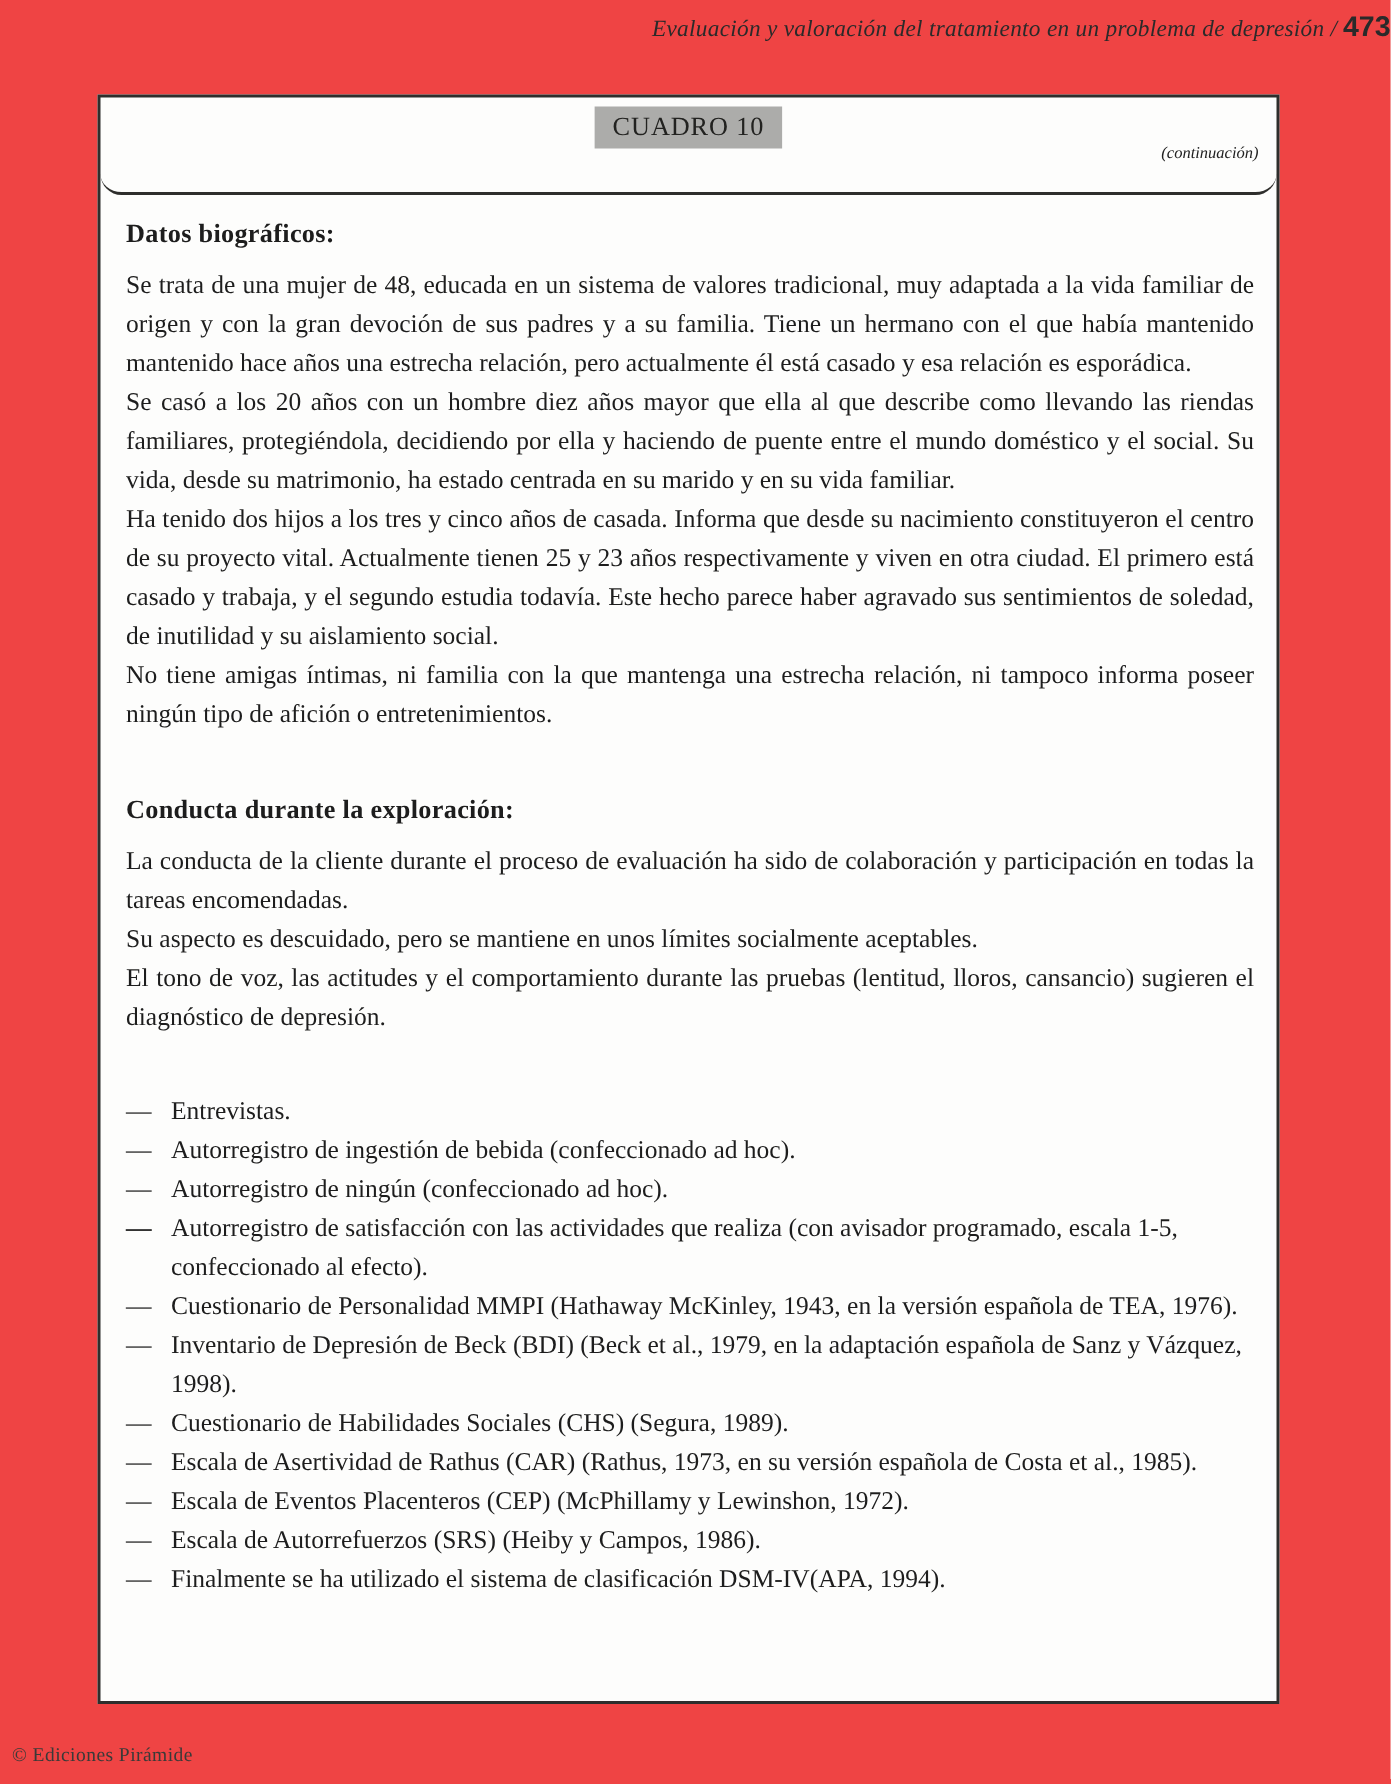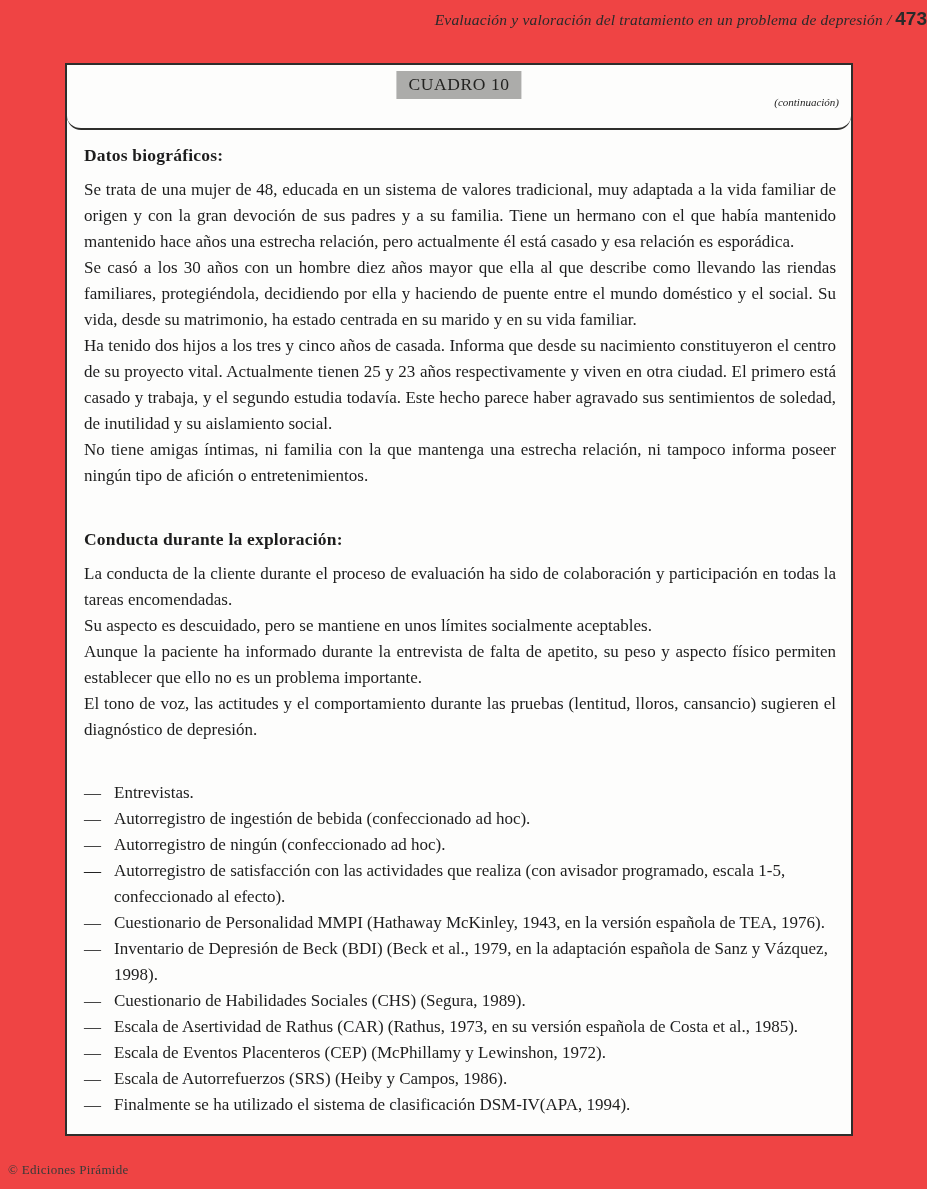--- a/index.html
+++ b/index.html
@@ -136,30 +136,29 @@
     <div class="cuadro-header">
       <span class="cuadro-title">CUADRO 10</span>
       <span class="cuadro-continuation">(continuación)</span>
     </div>
 
     <div class="cuadro-content">
 
       <div class="section">
         <div class="section-heading">Datos biográficos:</div>
         <p>Se trata de una mujer de 48, educada en un sistema de valores tradicional, muy adaptada a la vida familiar de origen y con la gran devoción de sus padres y a su familia. Tiene un hermano con el que había mantenido mantenido hace años una estrecha relación, pero actualmente él está casado y esa relación es esporádica.</p>
-        <p>Se casó a los 30 años con un hombre diez años mayor que ella al que describe como llevando las riendas familiares, protegiéndola, decidiendo por ella y haciendo de puente entre el mundo doméstico y el social. Su vida, desde su matrimonio, ha estado centrada en su marido y en su vida familiar.</p>
+        <p>Se casó a los 20 años con un hombre diez años mayor que ella al que describe como llevando las riendas familiares, protegiéndola, decidiendo por ella y haciendo de puente entre el mundo doméstico y el social. Su vida, desde su matrimonio, ha estado centrada en su marido y en su vida familiar.</p>
         <p>Ha tenido dos hijos a los tres y cinco años de casada. Informa que desde su nacimiento constituyeron el centro de su proyecto vital. Actualmente tienen 25 y 23 años respectivamente y viven en otra ciudad. El primero está casado y trabaja, y el segundo estudia todavía. Este hecho parece haber agravado sus sentimientos de soledad, de inutilidad y su aislamiento social.</p>
         <p>No tiene amigas íntimas, ni familia con la que mantenga una estrecha relación, ni tampoco informa poseer ningún tipo de afición o entretenimientos.</p>
       </div>
 
       <div class="section">
         <div class="section-heading">Conducta durante la exploración:</div>
         <p>La conducta de la cliente durante el proceso de evaluación ha sido de colaboración y participación en todas la tareas encomendadas.</p>
         <p>Su aspecto es descuidado, pero se mantiene en unos límites socialmente aceptables.</p>
-        <p>Aunque la paciente ha informado durante la entrevista de falta de apetito, su peso y aspecto físico permiten establecer que ello no es un problema importante.</p>
         <p>El tono de voz, las actitudes y el comportamiento durante las pruebas (lentitud, lloros, cansancio) sugieren el diagnóstico de depresión.</p>
       </div>
 
       <div class="section">
         <ul class="dash-list">
           <li><span class="dash">—</span><span>Entrevistas.</span></li>
           <li><span class="dash">—</span><span>Autorregistro de ingestión de bebida (confeccionado ad hoc).</span></li>
           <li><span class="dash">—</span><span>Autorregistro de ningún (confeccionado ad hoc).</span></li>
           <li><span class="dash">—</span></li>
           <li><span class="dash">—</span><span>Autorregistro de satisfacción con las actividades que realiza (con avisador programado, escala 1-5, confeccionado al efecto).</span></li>

